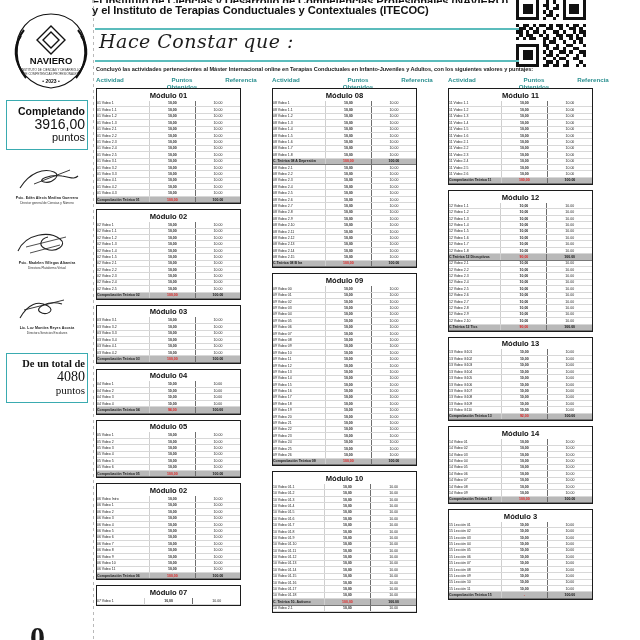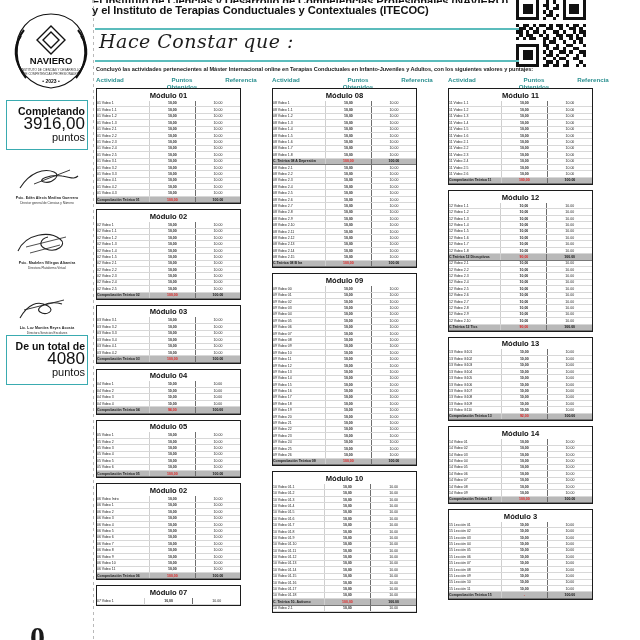--- a/index.html
+++ b/index.html
@@ -34,21 +34,21 @@
      font-size:15px; color:#2a8f8f; letter-spacing:0.3px; }
 
   .intro { position:absolute; left:96px; top:66px; width:500px; font-size:5.6px;
      font-weight:bold; color:#222; letter-spacing:-0.05px; }
 
   
   .side { position:absolute; left:0; top:100px; width:94px; }
   .badge { margin:0 auto; width:82px; border:1.6px solid #3aabb0; padding:4px 2px 5px;
      text-align:right; background:#fff; }
   .badge .b1 { font-size:10.5px; font-weight:bold; line-height:12px; color:#111; }
-  .badge .b2 { font-size:17px; line-height:14px; color:#111; }
+  .badge .b2 { font-size:14px; line-height:14px; color:#111; }
   .badge .b3 { font-size:11px; line-height:13px; color:#111; }
 
   .sig { width:94px; text-align:center; }
   .sig .ink { height:34px; }
   .sig .nm { font-size:3.6px; font-weight:bold; color:#1a1a1a; letter-spacing:0.1px; }
   .sig .ttl { font-size:3.1px; color:#333; margin-top:1px; }
 
   .vdiv { position:absolute; left:93px; top:0; width:1px; height:640px;
      background:repeating-linear-gradient(to bottom,#b9b9b9 0 3px, transparent 3px 6px); }
 
@@ -266,21 +266,21 @@
       <div class="ink">
         <svg width="94" height="34" viewBox="0 0 94 34">
             <path d="M20 26 C28 12 38 8 48 14 C56 19 46 24 40 20 C34 16 48 8 62 12" fill="none" stroke="#222" stroke-width="1.1"></path>
             <path d="M24 18 L64 8" stroke="#222" stroke-width="0.9" fill="none"></path>
           </svg>
       </div>
       <div class="nm">Lic. Luz Montira Reyes Acosta</div>
       <div class="ttl">Directora Servicios Escolares</div>
     </div>
 
-    <div class="badge" style="">
+    <div class="badge" style="margin-top:18px;font-family:Liberation Serif, serif;">
       <div class="b1">De un total de</div>
       <div class="b2">4080</div>
       <div class="b3">puntos</div>
     </div>
   </div>
 
   <div class="bigzero">0</div>
 
   <div class="colhdr" style="left:96px;">
     <div class="c1">Actividad</div>

